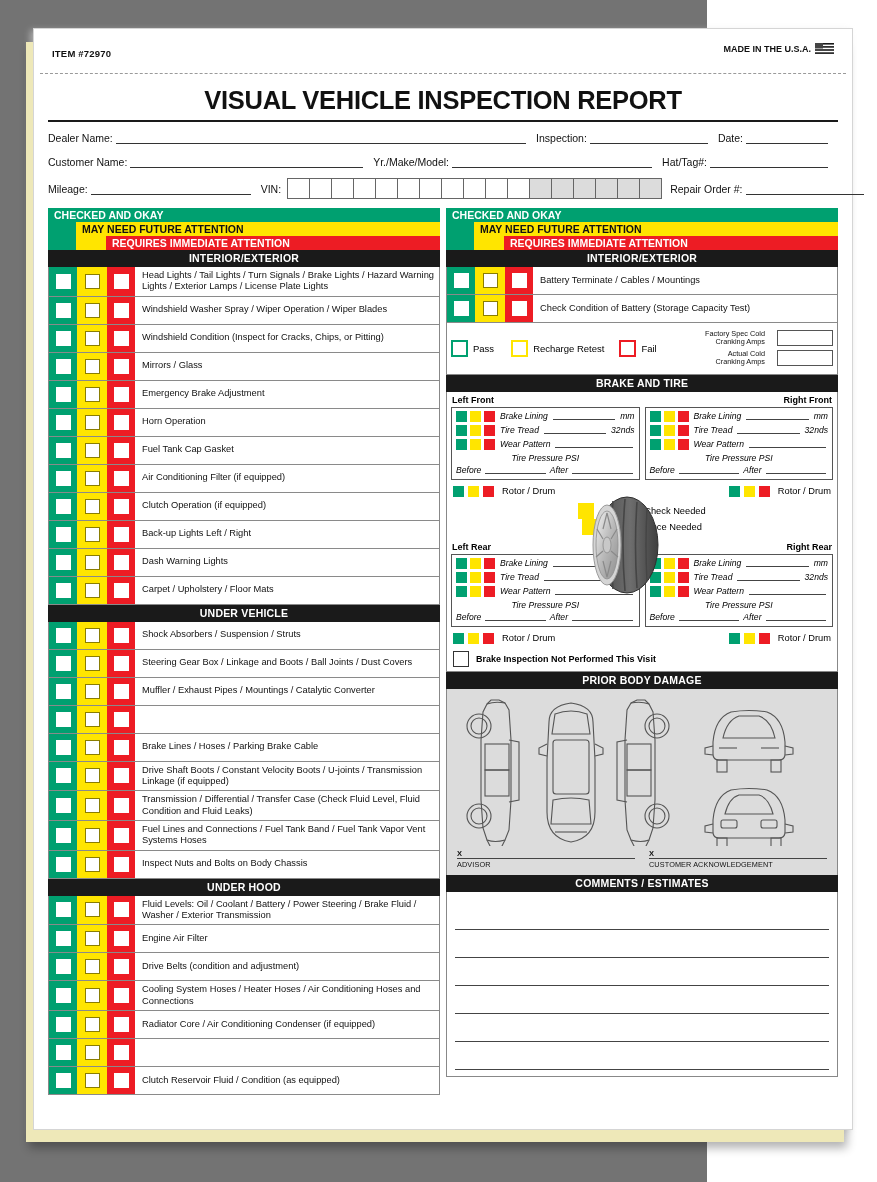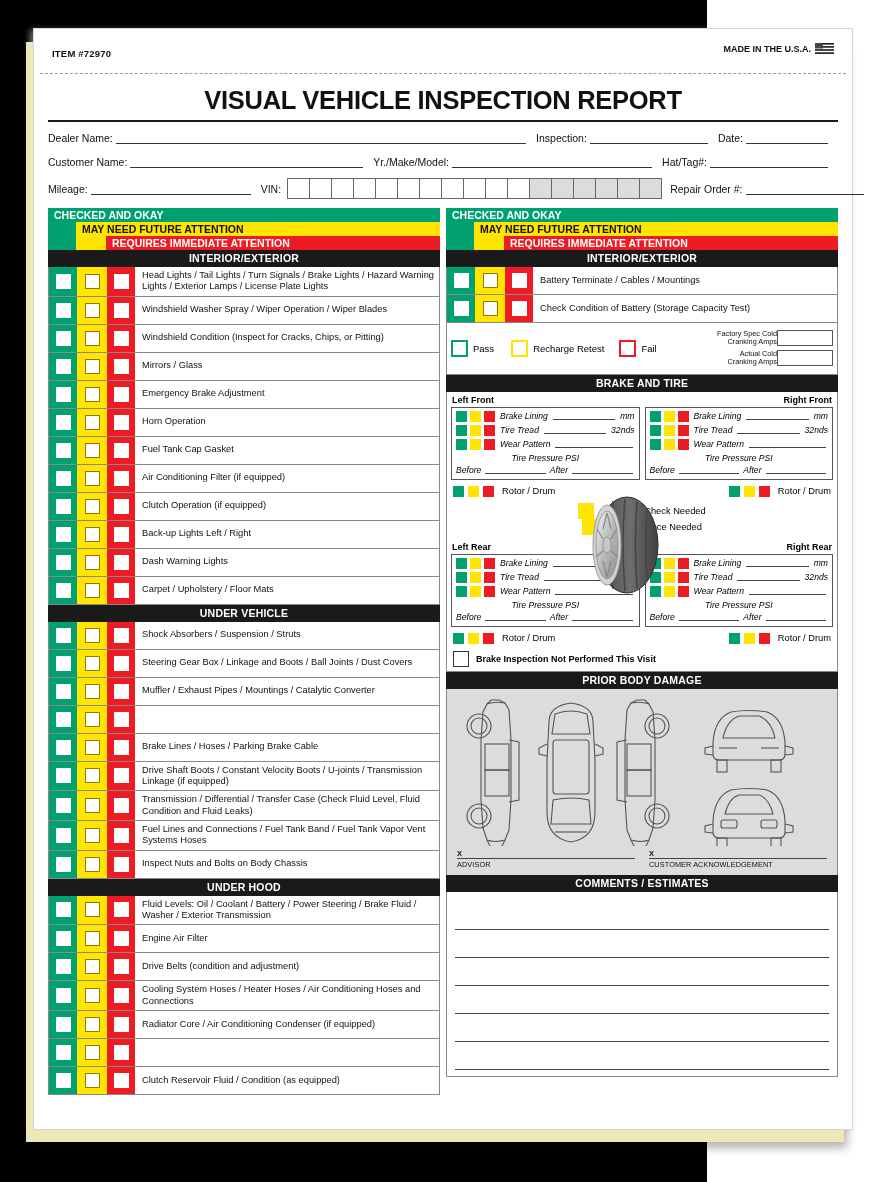--- a/index.html
+++ b/index.html
@@ -2,21 +2,21 @@
 <html><head>
 <meta charset="utf-8">
 <style>
   * { box-sizing: border-box; margin: 0; padding: 0; }
   html, body {
     width: 877px; height: 1182px;
     background: #ffffff;
     font-family: "Liberation Sans", sans-serif;
     overflow: hidden;
   }
-  #stage { position: relative; width: 707px; height: 1182px; background: #000000; }
+  #stage { position: relative; width: 707px; height: 1182px; background: #737373; }
 
   
   .paper-yellow {
     position: absolute; left: 26px; top: 42px;
     width: 818px; height: 1100px;
     background: #eee8b8;
     box-shadow: 3px 6px 9px rgba(0,0,0,0.30);
   }
   .paper-shadow {
     position: absolute; left: 30px; top: 30px;
@@ -118,21 +118,21 @@
     display: flex; align-items: center;
     border-left: 1px solid #888; border-right: 1px solid #888; border-bottom: 1px solid #888;
     padding: 7px 4px; background: #fff; gap: 3px;
   }
   .passopt { display: flex; align-items: center; gap: 5px; font-size: 9.5px; }
   .obox { width: 17px; height: 17px; background: #fff; }
   .obox.g { border: 2.5px solid #00a070; }
   .obox.y { border: 2.5px solid #ffe500; }
   .obox.r { border: 2.5px solid #ed1c24; }
   .amps { margin-left: auto; display: flex; flex-direction: column; gap: 3px; }
-  .amprow { display: flex; align-items: center; gap: 0; justify-content: center; }
+  .amprow { display: flex; align-items: center; gap: 12px; justify-content: center; }
   .amplab { font-size: 7.3px; line-height: 1.15; text-align: right; width: 66px; color: #111; }
   .ampbox { width: 56px; height: 16px; border: 1px solid #555; background: #fff; }
 
   
   .bt-wrap { border-left: 1px solid #888; border-right: 1px solid #888; background: #fff; padding: 0; position: relative; }
   .lr-labels { display: flex; justify-content: space-between; font-size: 9px; font-weight: bold; padding: 3px 5px 2px 5px; }
   .bt-boxes { display: flex; gap: 5px; padding: 0 4px 3px 4px; }
   .bt-box { flex: 1; border: 1px solid #555; padding: 3px 4px 4px 4px; font-style: italic; }
   .bt-line { display: flex; align-items: center; gap: 3px; margin-bottom: 3px; font-size: 8.6px; }
   .sq { width: 11px; height: 11px; flex: 0 0 11px; }

